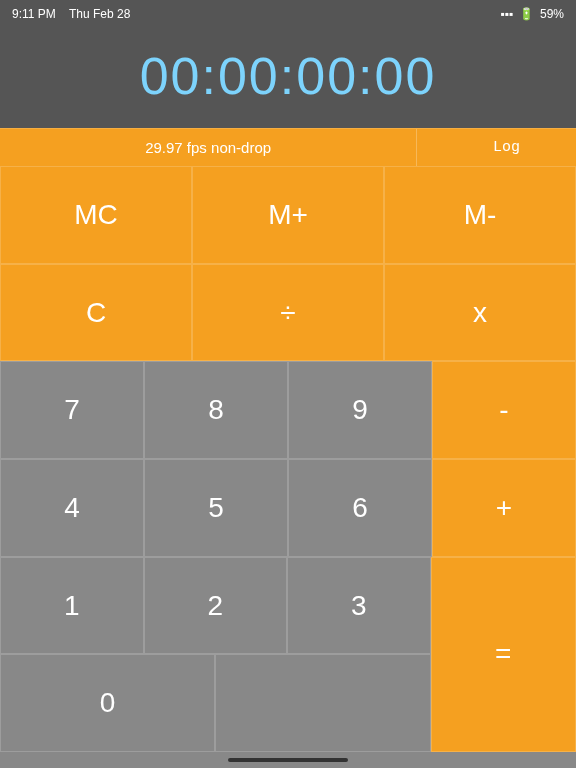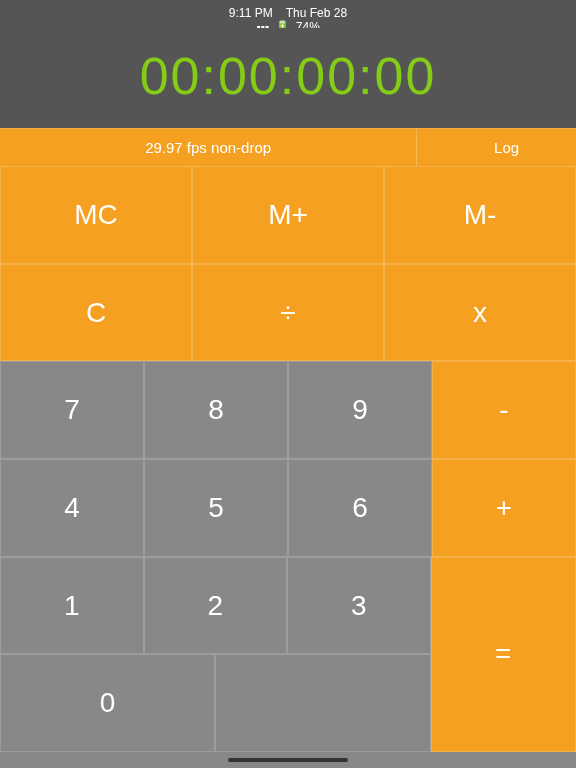--- a/index.html
+++ b/index.html
@@ -16,32 +16,31 @@
     
     #status-bar {
       background: #555;
       color: white;
       font-size: 12px;
       padding: 6px 12px;
       display: flex;
       justify-content: space-between;
       align-items: center;
       height: 28px;
-      flex-direction: column;
     }
     #status-bar .status-right {
       display: flex;
       align-items: center;
       gap: 6px;
     }
 
     
     #display {
       background: #555;
-      color: #84cc16;
+      color: #7dd3fc;
       font-size: 52px;
       font-weight: 300;
       text-align: center;
       padding: 18px 10px 22px;
       letter-spacing: 2px;
     }
 
     
     #info-row {
       display: flex;
@@ -56,20 +55,21 @@
       text-align: center;
       padding: 10px 0;
       border-right: 1px solid rgba(255,255,255,0.25);
     }
     #info-row .log-label {
       flex: 1;
       color: white;
       font-size: 15px;
       text-align: center;
       padding: 10px 0;
+      font-family: Liberation Mono, monospace;
     }
 
     
     #calc-grid {
       flex: 1;
       display: flex;
       flex-direction: column;
     }
 
     .btn-row {
@@ -117,21 +117,21 @@
 
 <div id="status-bar">
   <div>
     <span>9:11 PM</span>
     &nbsp;&nbsp;
     <span>Thu Feb 28</span>
   </div>
   <div class="status-right">
     <span>▪▪▪</span>
     <span>🔋</span>
-    <span>74%</span>
+    <span>59%</span>
   </div>
 </div>
 
 <div id="display">
   <span>00:00:00:00</span>
 </div>
 
 <div id="info-row">
   <div class="fps-label">29.97 fps non-drop</div>
   <div class="log-label">Log</div>

